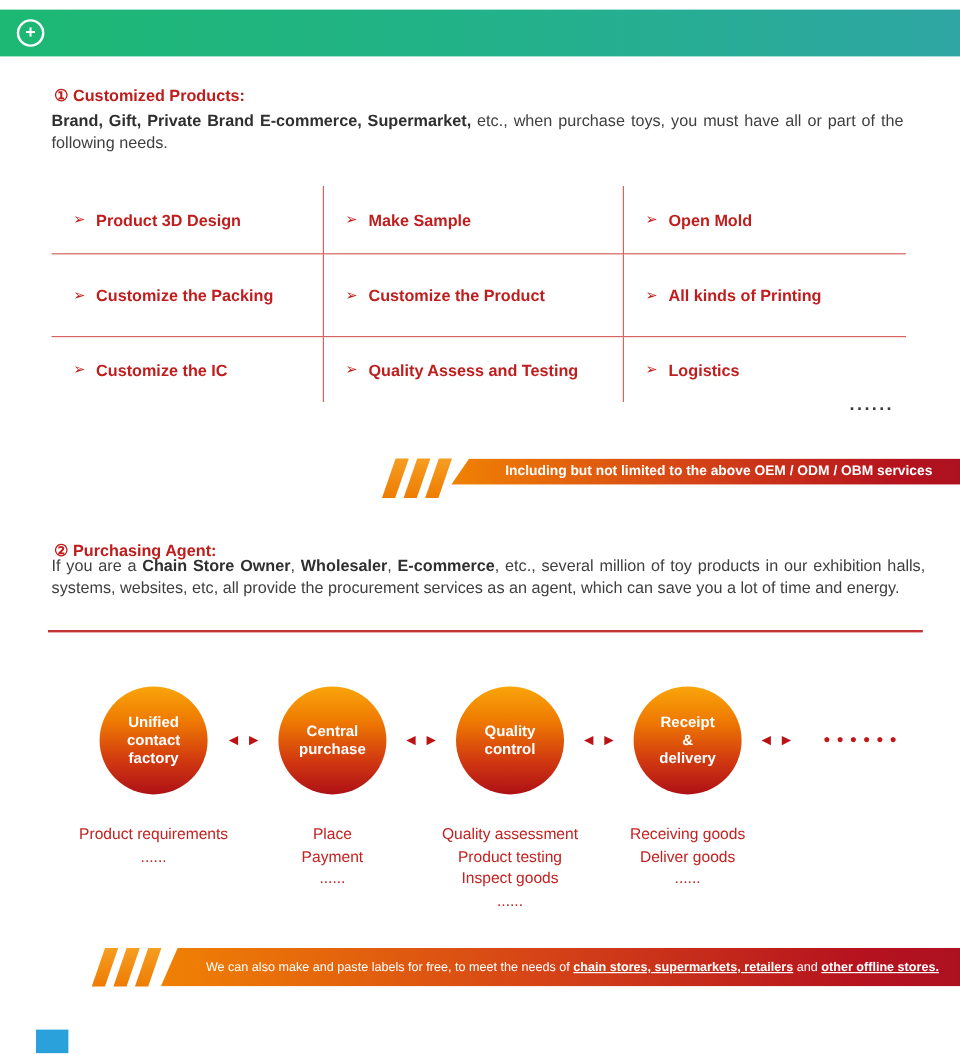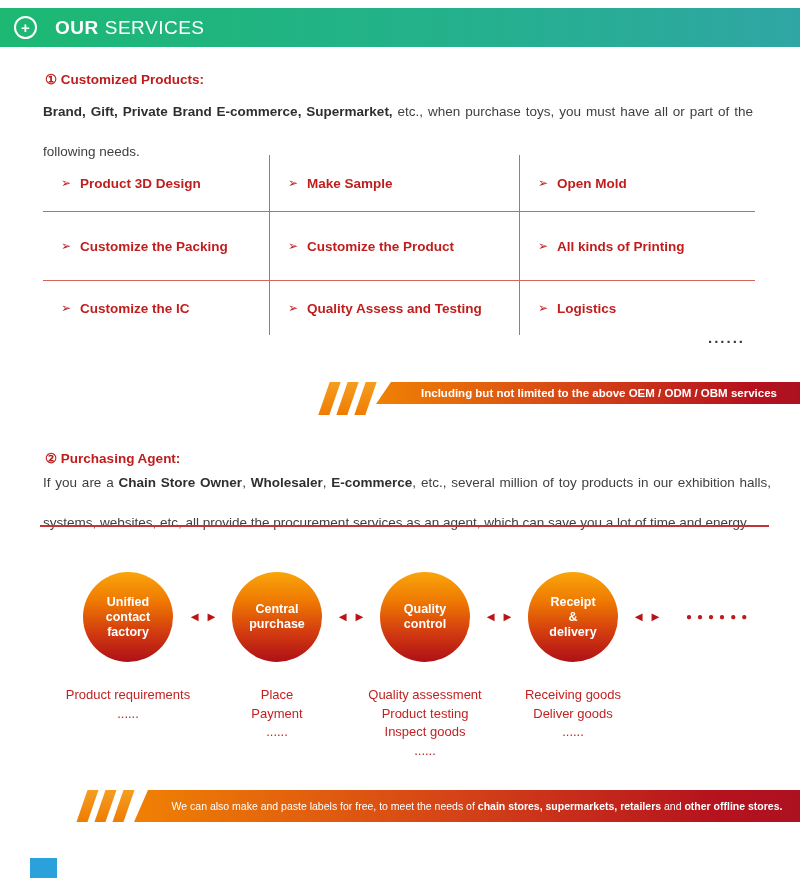--- a/index.html
+++ b/index.html
@@ -16,21 +16,21 @@
     width:23px; height:23px; margin-left:14px; border:2px solid #fff; border-radius:50%;
     display:flex; align-items:center; justify-content:center;
     color:#fff; font-size:15px; font-weight:bold; line-height:1;
   }
   .page-title { margin-left:18px; color:#fff; font-size:19px; letter-spacing:.5px; }
   .page-title .t1 { font-weight:bold; }
   .page-title .t2 { font-weight:normal; margin-left:6px; }
 
   
   .sec-heading { position:absolute; left:45px; color:#bf1c1c; font-size:13.5px; font-weight:bold; }
-  .para { position:absolute; left:43px; color:#3f3f3f; font-size:13.5px; line-height:40px; text-align:justify; }
+  .para { position:absolute; left:43px; color:#3f3f3f; font-size:13.5px; line-height:18px; text-align:justify; }
   .para b { color:#2f2f2f; }
 
   
   .svc-grid {
     position:absolute; left:43px; top:155px; width:712px;
     display:grid; grid-template-columns:227px 250px 235px; grid-template-rows:57px 69px 54px;
   }
   .svc-cell { display:flex; align-items:center; padding-left:18px; gap:9px; }
   .svc-cell.br { border-right:1px solid #d4655e; }
   .svc-cell.bb { border-bottom:1px solid #d4655e; }
@@ -46,21 +46,21 @@
     background:linear-gradient(90deg,#f08103 0%, #d54317 48%, #b5121e 88%, #ad1120 100%);
     clip-path:polygon(15px 0, 100% 0, 100% 100%, 0 100%);
     padding-left:22px;
   }
   .banner2-band {
     left:134px; top:0; width:666px; height:32px; font-size:10.5px;
     background:linear-gradient(90deg,#f08103 0%, #d54317 48%, #b5121e 88%, #ad1120 100%);
     clip-path:polygon(14px 0, 100% 0, 100% 100%, 0 100%);
     padding-left:20px;
   }
-  .banner2-band b { font-weight:bold; }
+  .banner2-band b { font-weight:bold;text-decoration:underline; }
   #banner1 { position:absolute; left:0; top:382px; width:800px; height:33px; }
   #banner2 { position:absolute; left:0; top:790px; width:800px; height:32px; }
 
   .divider { position:absolute; left:40px; top:525px; width:729px; height:2px; background:#c33434; }
 
   
   .flow-circle {
     position:absolute; top:572px; width:90px; height:90px; border-radius:50%;
     background:linear-gradient(180deg,#f9a50a 0%, #ef7a02 32%, #d23a10 68%, #ae1016 100%);
     display:flex; flex-direction:column; align-items:center; justify-content:center;
@@ -73,23 +73,20 @@
 
   .next-frag { position:absolute; left:30px; top:858px; width:27px; height:20px; background:#2ba1dc; }
 </style>
 </head>
 <body>
 
 <div class="canvas">
 
   <div class="header">
     <div class="plus-badge">+</div>
-    <div class="page-title">
-      <span class="t1">OUR</span><span class="t2">SERVICES</span>
-    </div>
   </div>
 
   <div class="sec-heading" style="top:71px;">①  Customized Products:</div>
 
   <div class="para" style="top:92px; width:710px;">
     <b>Brand, Gift, Private Brand E-commerce, Supermarket,</b><span> etc., when purchase toys, you must have all or part of the following needs.</span>
   </div>
 
   <div class="svc-grid">
     <div class="svc-cell br bb">

